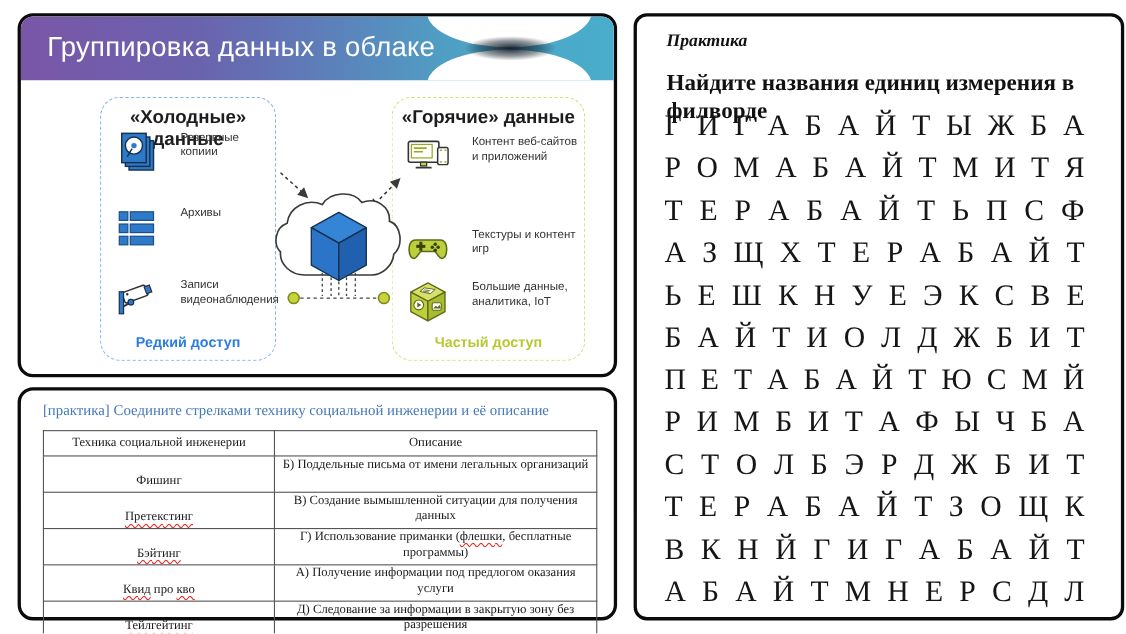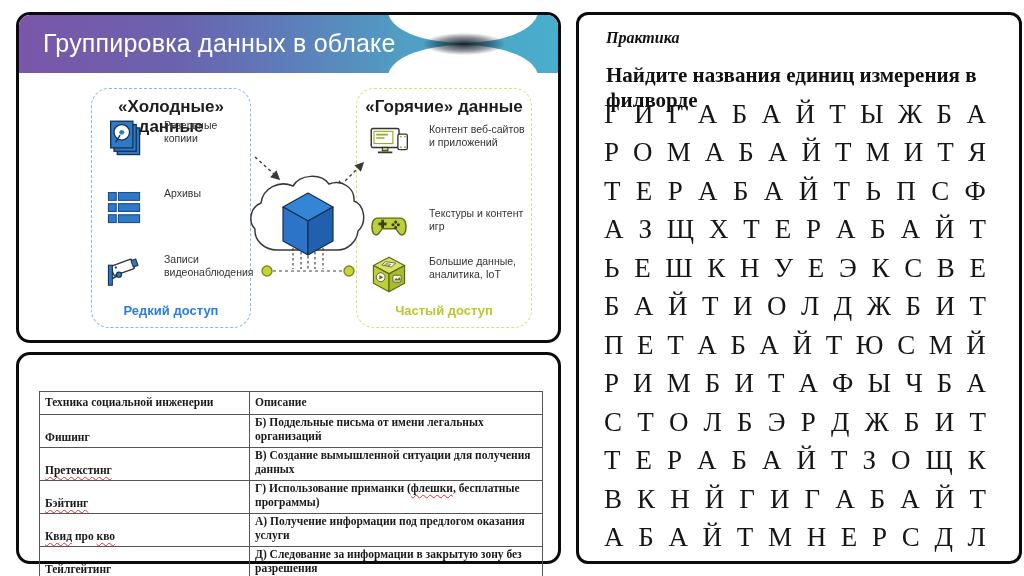--- a/index.html
+++ b/index.html
@@ -28,21 +28,21 @@
   .access{position:absolute;bottom:9px;left:0;right:0;text-align:center;font-size:13px;font-weight:bold;}
   .access.cold-a{color:#2b7de0;}
   .access.hot-a{color:#b9c832;margin-top:46px;}
   #center-graphic{position:absolute;left:224px;top:118px;width:130px;height:165px;}
 
   
   #panel-practice{left:16px;top:352px;width:545px;height:212px;font-family:"Liberation Serif",serif;}
   .practice-heading{position:absolute;left:20px;top:10px;right:16px;font-size:13.5px;color:#4477bb;}
   .se-table{position:absolute;left:20px;top:36px;width:504px;border-collapse:collapse;
       font-size:11.5px;line-height:1.18;color:#1a1a1a;table-layout:fixed;}
-  .se-table th,.se-table td{border:1px solid #555;padding:1px 5px 2px 5px;font-weight:bold;text-align:left;}
+  .se-table th,.se-table td{border:1px solid #555;padding:1px 5px 2px 5px;font-weight:normal;text-align:center;}
   .se-table th{height:19px;vertical-align:middle;}
   .se-table col.c1{width:210px;}
   .se-table td.tech{vertical-align:bottom;height:29px;}
   .se-table td.descr{vertical-align:top;}
   .wavy{text-decoration:underline;text-decoration-style:wavy;text-decoration-color:#e03131;
         text-decoration-thickness:1px;text-underline-offset:2px;}
 
   
   #panel-filword{left:576px;top:12px;width:446px;height:552px;font-family:"Liberation Serif",serif;border-radius:12px;}
   .fil-title{position:absolute;left:27px;top:14px;font-size:16px;font-weight:bold;font-style:italic;color:#111;}
@@ -186,20 +186,21 @@
         <line x1="72" y1="119" x2="72" y2="136"></line>
         <line x1="80" y1="115" x2="80" y2="136"></line>
         <line x1="30" y1="138" x2="100" y2="138" stroke-dasharray="3 3"></line>
       </g>
       <circle cx="24" cy="138" r="5" fill="#c6d438" stroke="#7d8a1e" stroke-width="1.4"></circle>
       <circle cx="106" cy="138" r="5" fill="#c6d438" stroke="#7d8a1e" stroke-width="1.4"></circle>
     </svg>
   </div>
 
   <div class="panel" id="panel-practice">
+    <div class="practice-heading">[практика] Соедините стрелками технику социальной инженерии и её описание</div>
     <table class="se-table">
       <colgroup>
           <col class="c1">
           <col>
         </colgroup>
       <thead>
         <tr>
           <th>Техника социальной инженерии</th>
           <th>Описание</th>
         </tr>

